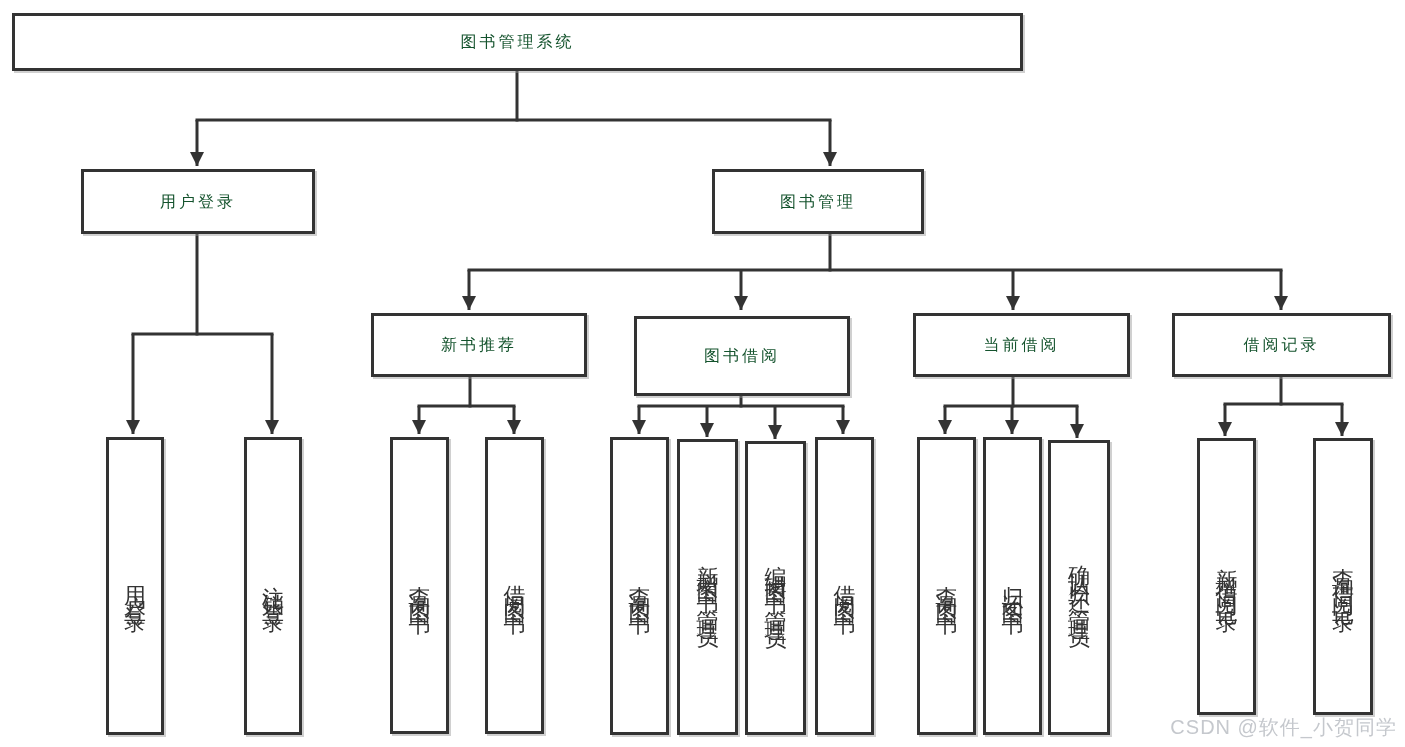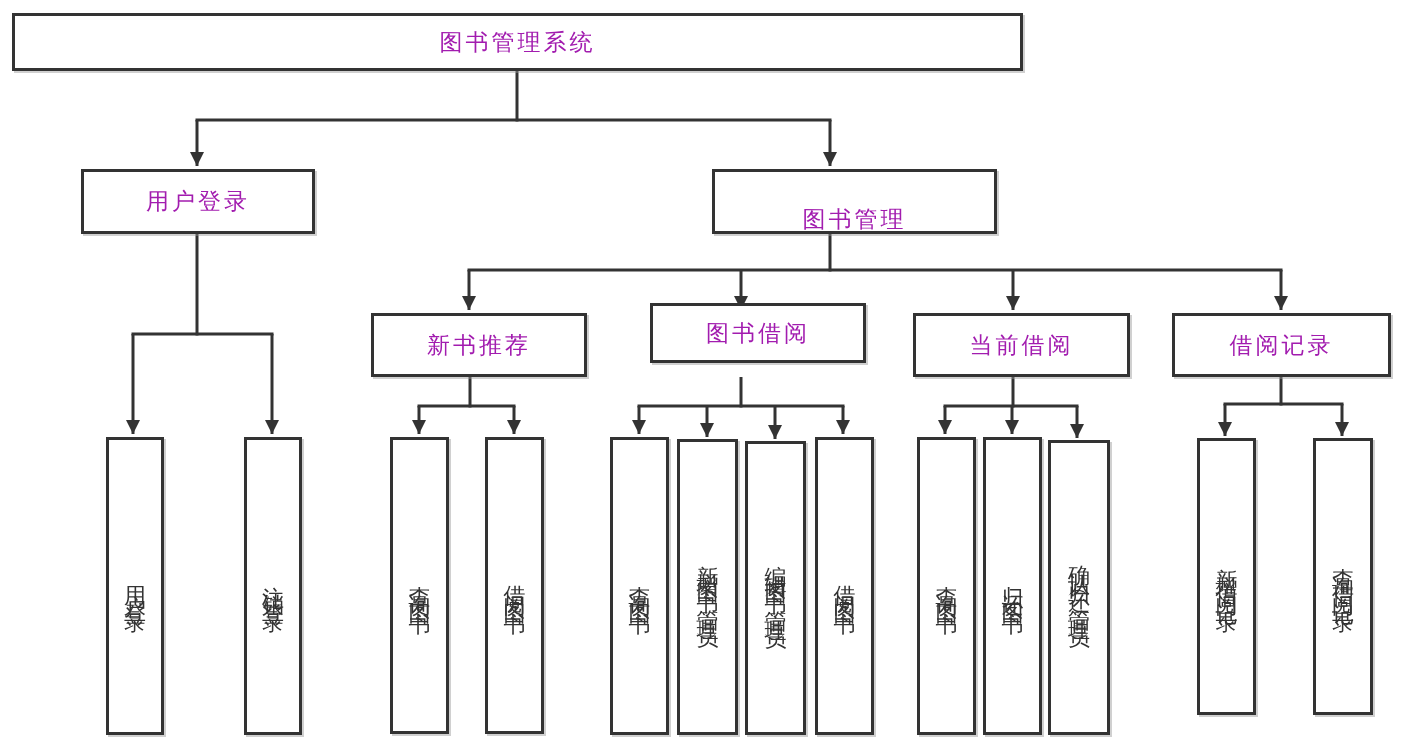--- a/index.html
+++ b/index.html
@@ -12,21 +12,21 @@
   }
   .wires{position:absolute;left:0;top:0;z-index:1;}
   .box{
     position:absolute;box-sizing:border-box;
     border:3px solid #333333;background:#ffffff;
     display:flex;align-items:center;justify-content:center;
     box-shadow:2px 2px 0 rgba(150,150,150,.45);
     z-index:2;
   }
   .hlabel{
-    font-size:23px;color:#a21caf;letter-spacing:3px;
+    font-size:16px;color:#14532d;letter-spacing:3px;
     white-space:nowrap;line-height:1;
   }
   .vlabel{
     writing-mode:vertical-rl;text-orientation:mixed;
     font-size:22px;color:#333333;letter-spacing:9px;
     line-height:1;white-space:nowrap;
   }
   .watermark{
     position:absolute;right:8px;top:714px;z-index:5;
     font-size:20px;color:#c5c8cd;letter-spacing:1px;white-space:nowrap;
@@ -87,28 +87,28 @@
     </g>
   </svg>
 
   <div class="box" style="left:12px;top:13px;width:1011px;height:58px;">
     <span class="hlabel">图书管理系统</span>
   </div>
 
   <div class="box" style="left:81px;top:169px;width:234px;height:65px;">
     <span class="hlabel">用户登录</span>
   </div>
-  <div class="box" style="left:712px;top:169px;width:285px;height:65px;align-items:flex-end;">
+  <div class="box" style="left:712px;top:169px;width:212px;height:65px;">
     <span class="hlabel">图书管理</span>
   </div>
 
   <div class="box" style="left:363px;top:313px;width:216px;height:64px;margin-left:8px;">
     <span class="hlabel">新书推荐</span>
   </div>
-  <div class="box" style="left:634px;top:303px;width:216px;height:60px;margin-left:16px;">
+  <div class="box" style="left:634px;top:316px;width:216px;height:80px;">
     <span class="hlabel">图书借阅</span>
   </div>
   <div class="box" style="left:905px;top:313px;width:217px;height:64px;margin-left:8px;">
     <span class="hlabel">当前借阅</span>
   </div>
   <div class="box" style="left:1172px;top:313px;width:219px;height:64px;">
     <span class="hlabel">借阅记录</span>
   </div>
 
   <div class="box" style="left:106px;top:437px;width:58px;height:298px;">
@@ -148,14 +148,15 @@
     <span class="vlabel">确认归还（管理员）</span>
   </div>
 
   <div class="box" style="left:1197px;top:438px;width:59px;height:277px;">
     <span class="vlabel">新增借阅记录</span>
   </div>
   <div class="box" style="left:1313px;top:438px;width:60px;height:277px;">
     <span class="vlabel">查询借阅记录</span>
   </div>
 
+  <div class="watermark">CSDN @软件_小贺同学</div>
 
 </div>
 
 </body></html>

